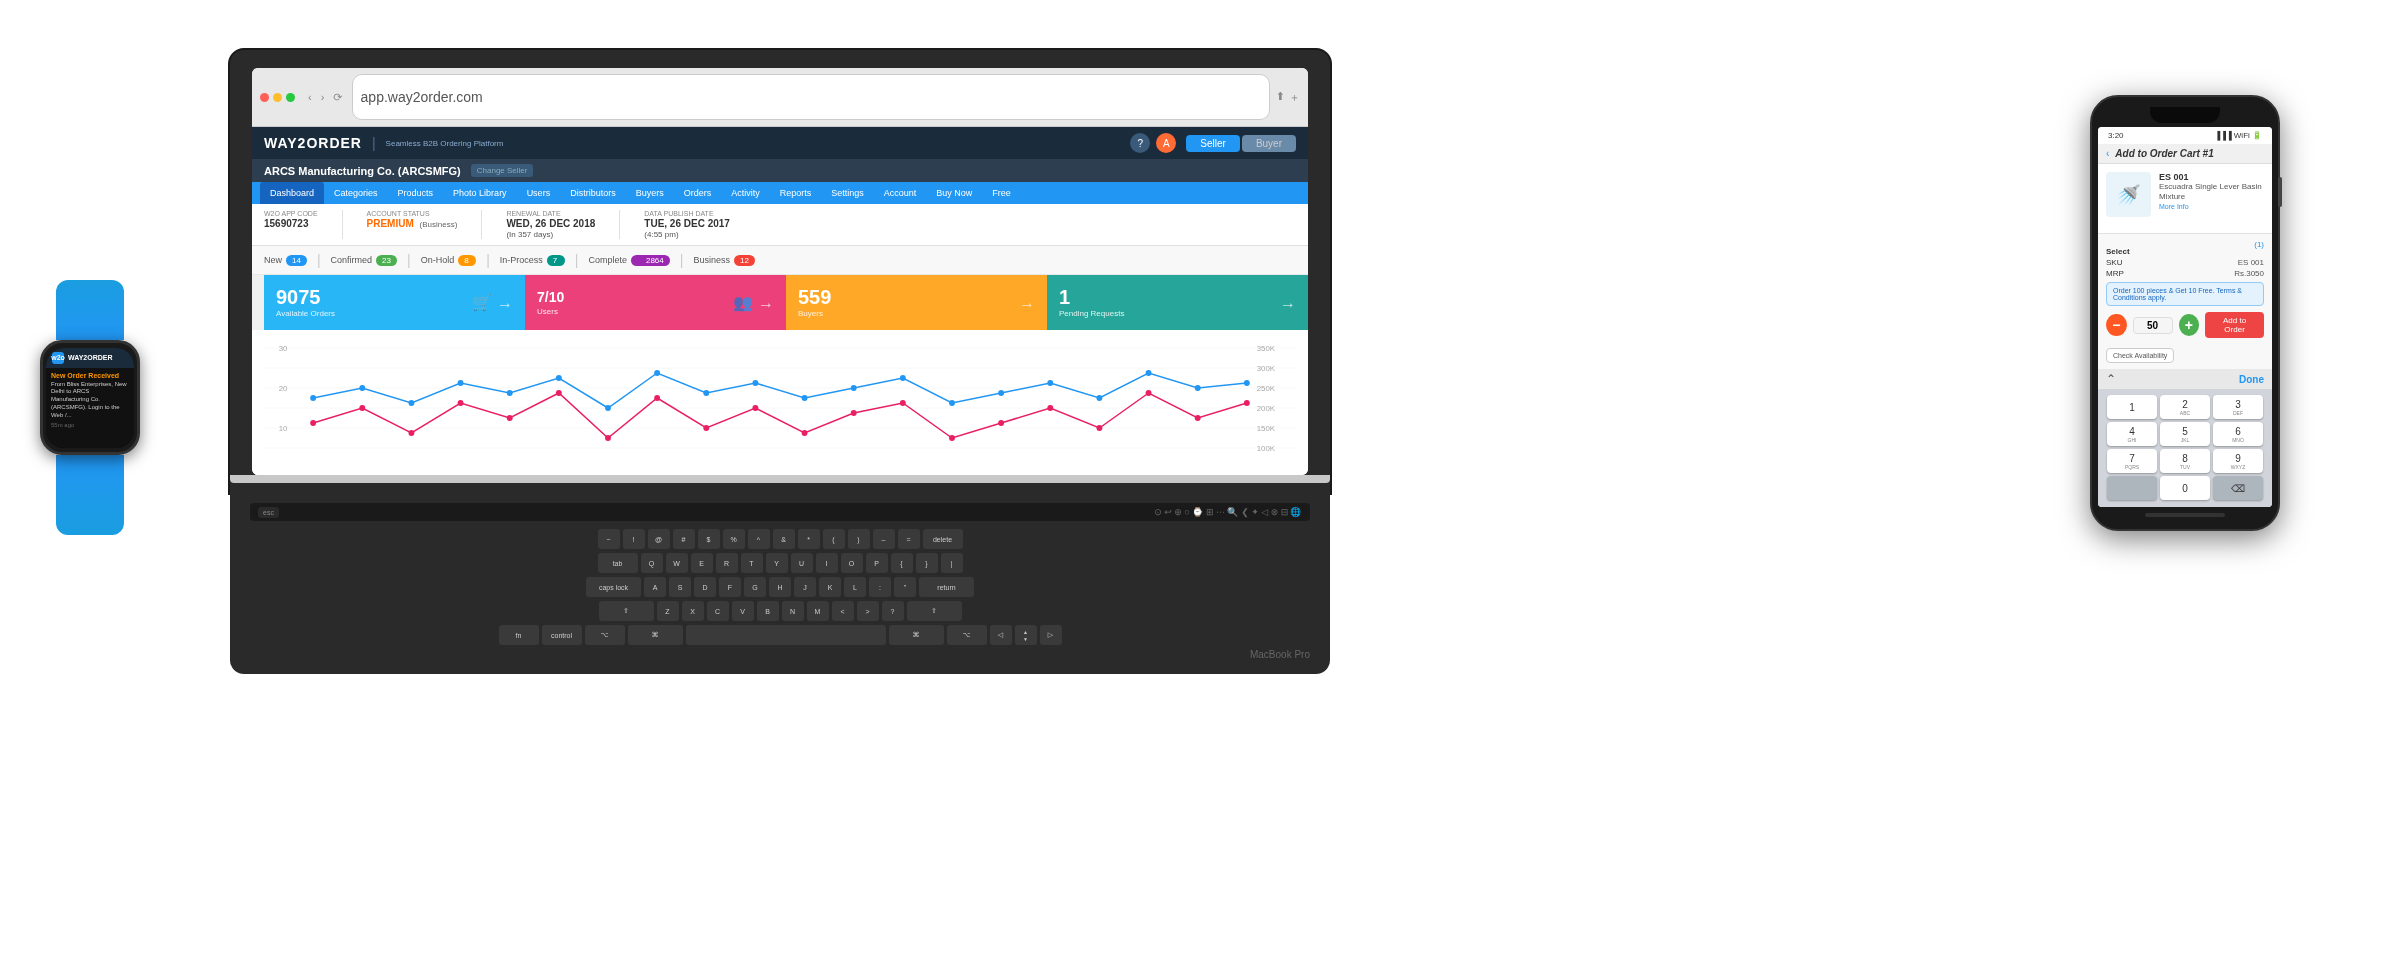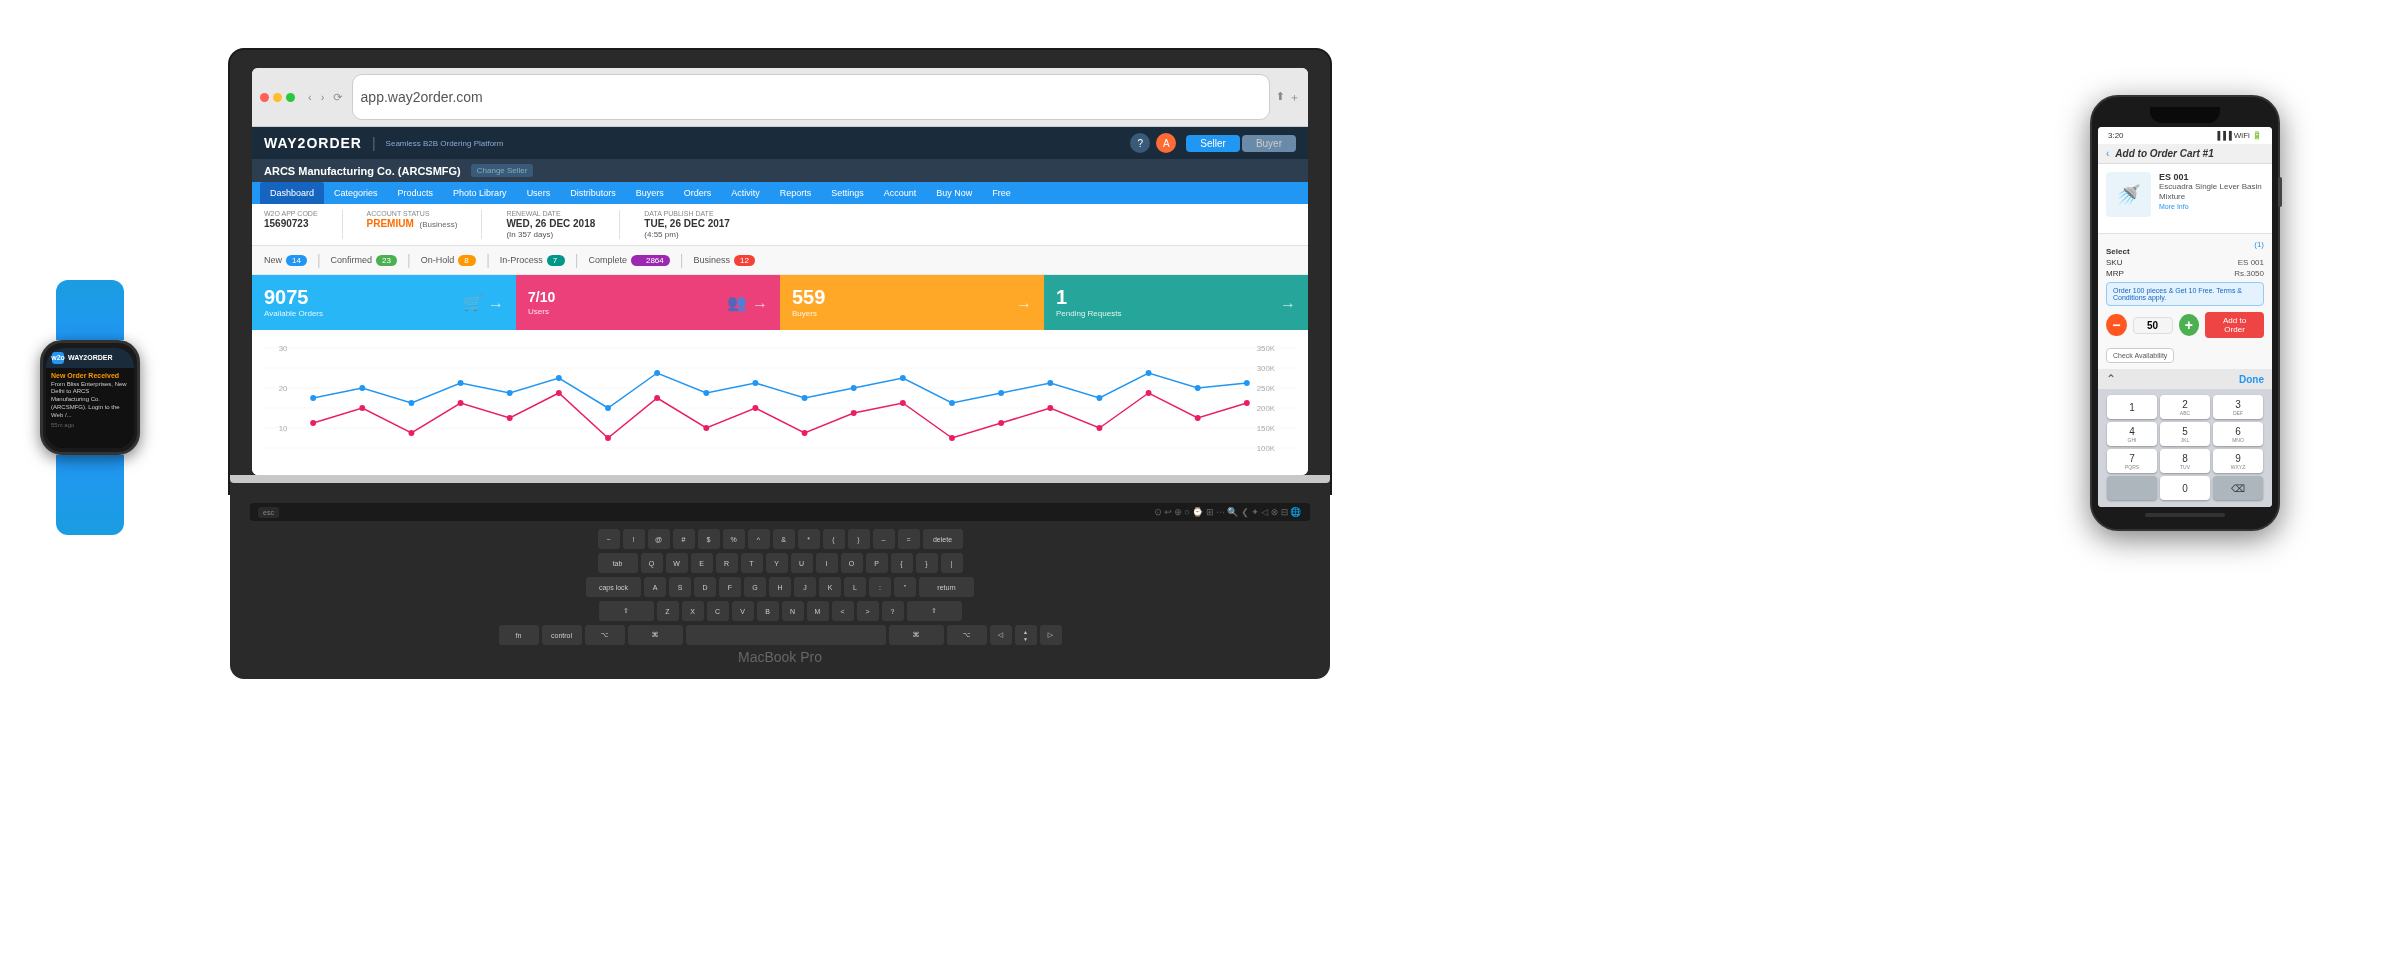--- a/index.html
+++ b/index.html
@@ -183,21 +183,21 @@
       gap: 0;
       height: 55px;
     }
     .stat-card {
       flex: 1;
       display: flex;
       align-items: center;
       padding: 8px 12px;
       gap: 8px;
     }
-    .stat-card-blue { background: #29b6f6; }
+    .stat-card-blue { background: #29b6f6; margin-left: 12px; }
     .stat-card-pink { background: #ec407a; }
     .stat-card-orange { background: #ffa726; }
     .stat-card-teal { background: #26a69a; }
 
     .stat-number { font-size: 20px; font-weight: 700; color: #fff; line-height: 1; }
     .stat-sub { font-size: 8px; color: rgba(255,255,255,0.85); margin-top: 2px; }
     .stat-icon { margin-left: auto; color: rgba(255,255,255,0.7); font-size: 16px; }
     .stat-fraction { font-size: 14px; font-weight: 700; color: #fff; }
 
     
@@ -250,23 +250,23 @@
       justify-content: center;
       height: 20px;
       min-width: 22px;
       padding: 0 4px;
       cursor: pointer;
     }
     .key-wide { min-width: 40px; }
     .key-wider { min-width: 55px; }
     .key-widest { min-width: 200px; }
     .macbook-label {
-      text-align: center;
+      text-align: right;
       color: #666;
-      font-size: 14px;
+      font-size: 10px;
       margin-top: 4px;
     }
 
     
     .apple-watch {
       position: absolute;
       left: 40px;
       top: 280px;
     }
     .watch-band-top {

